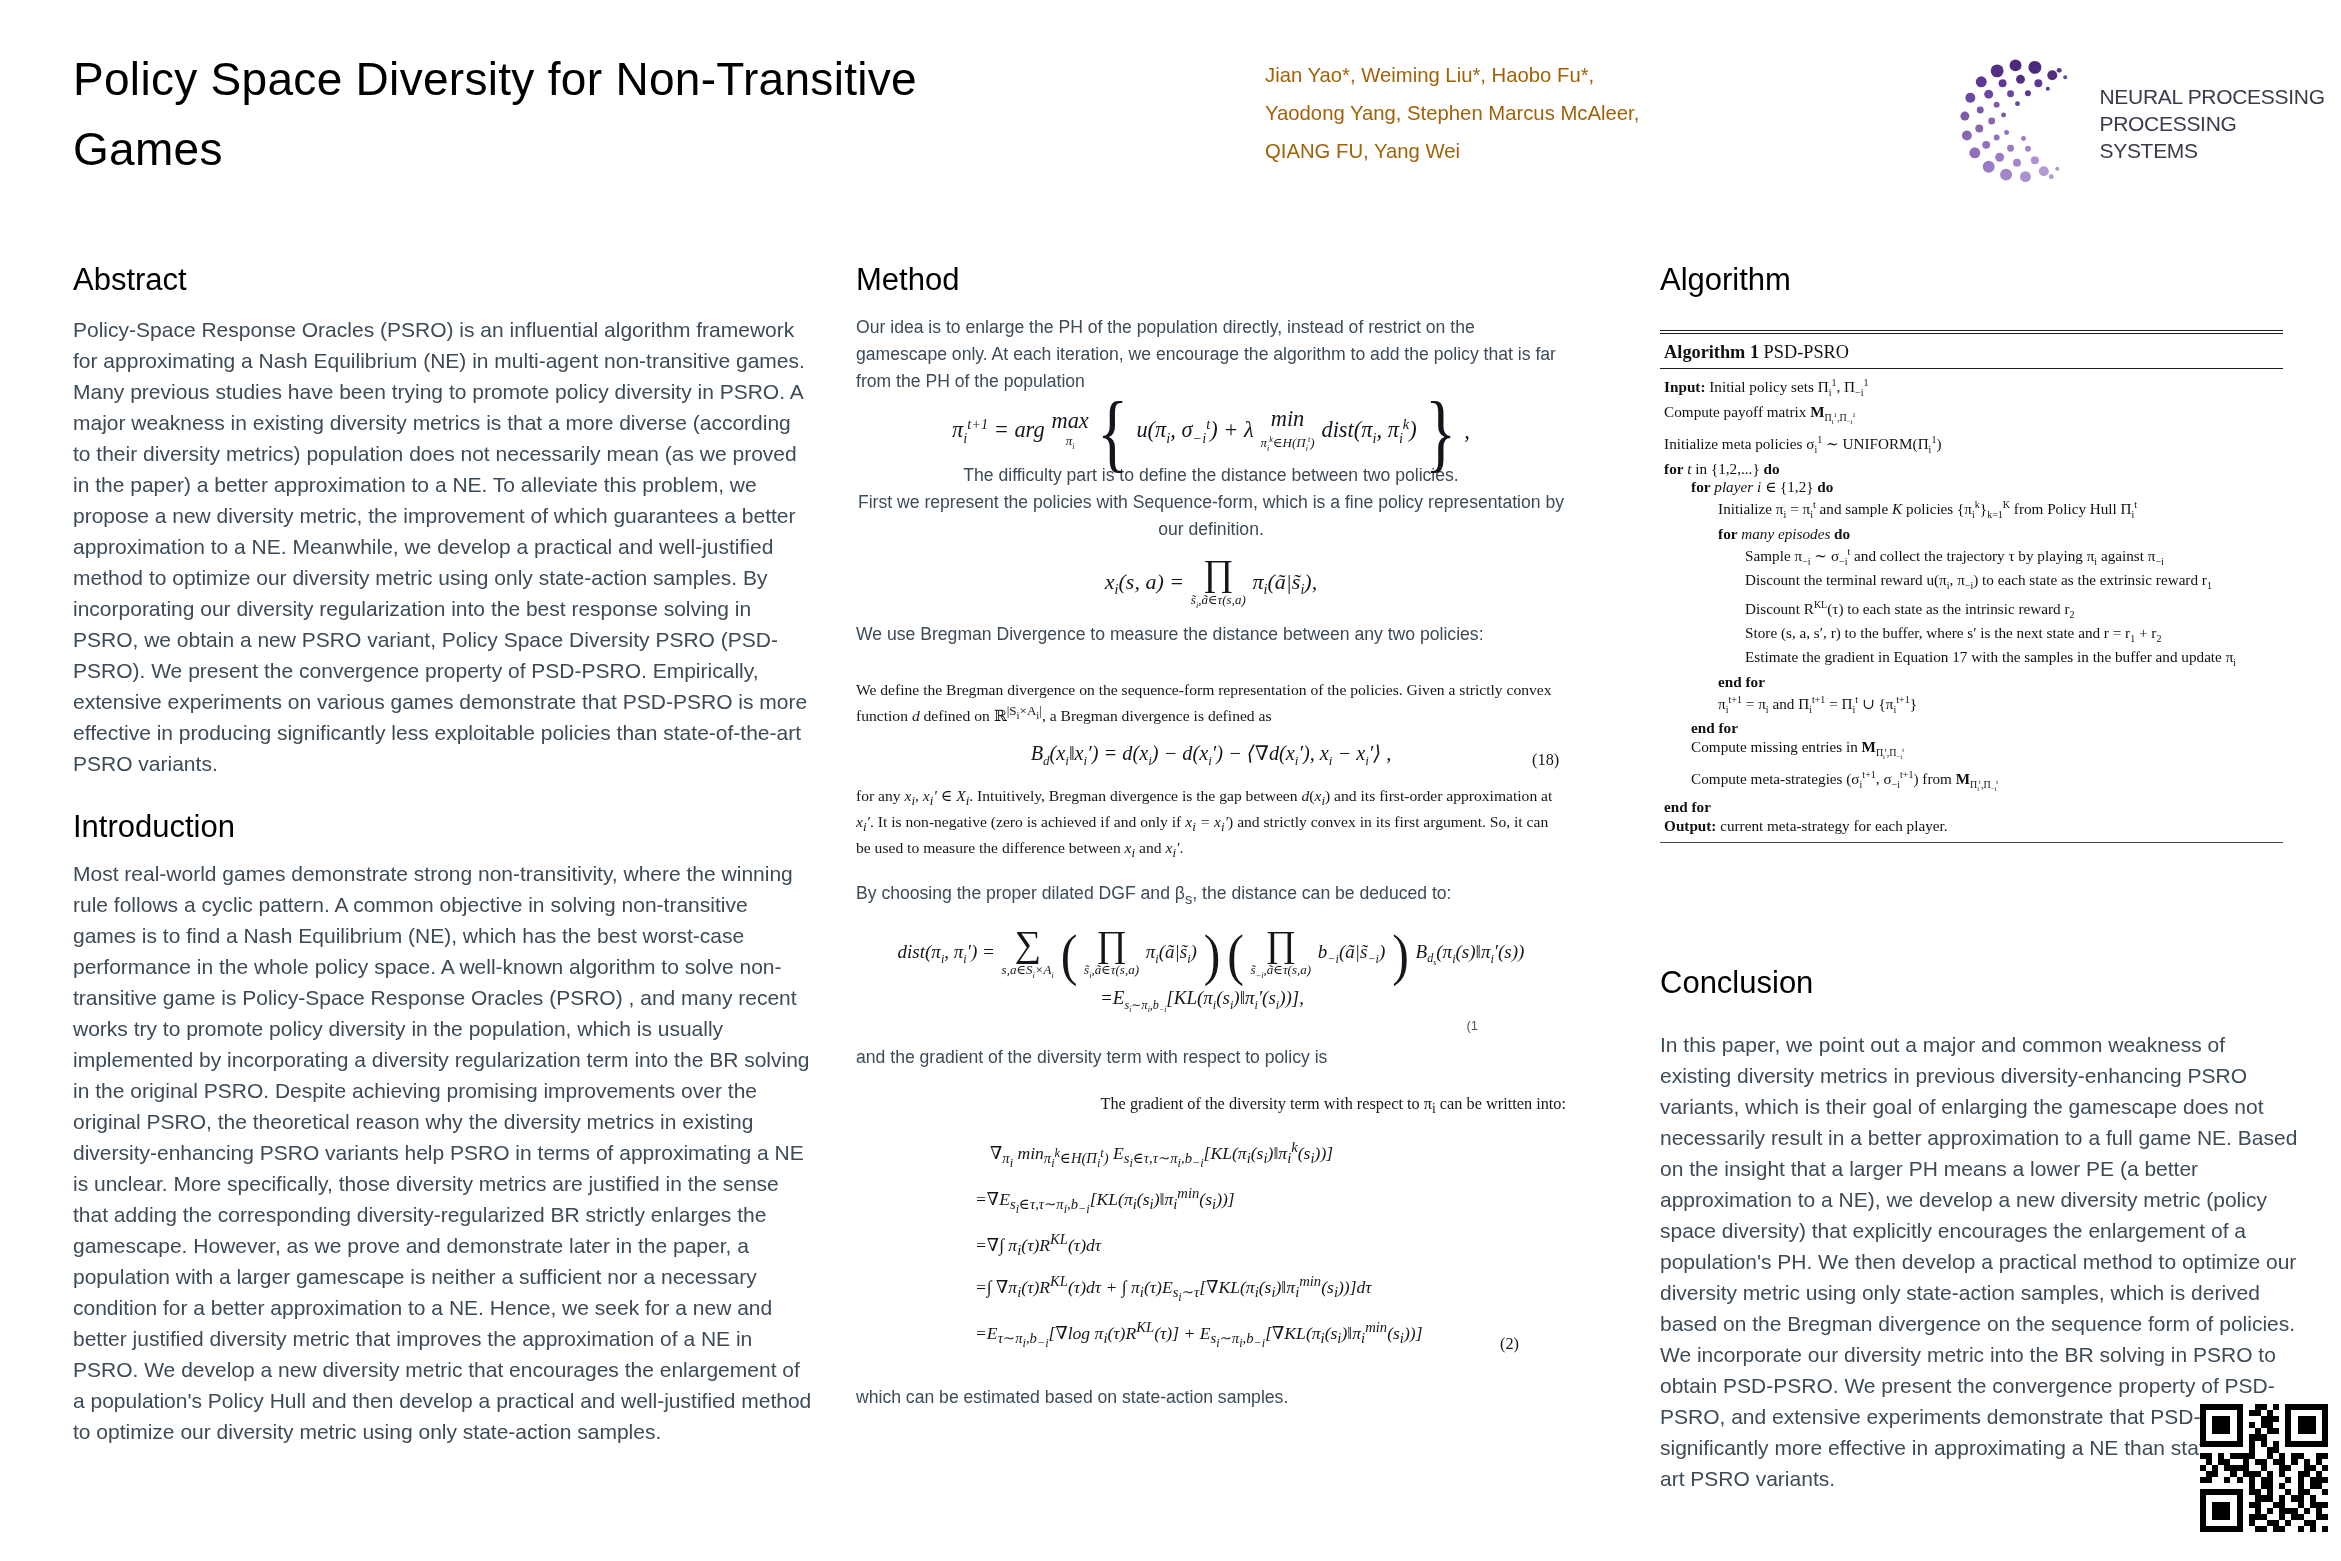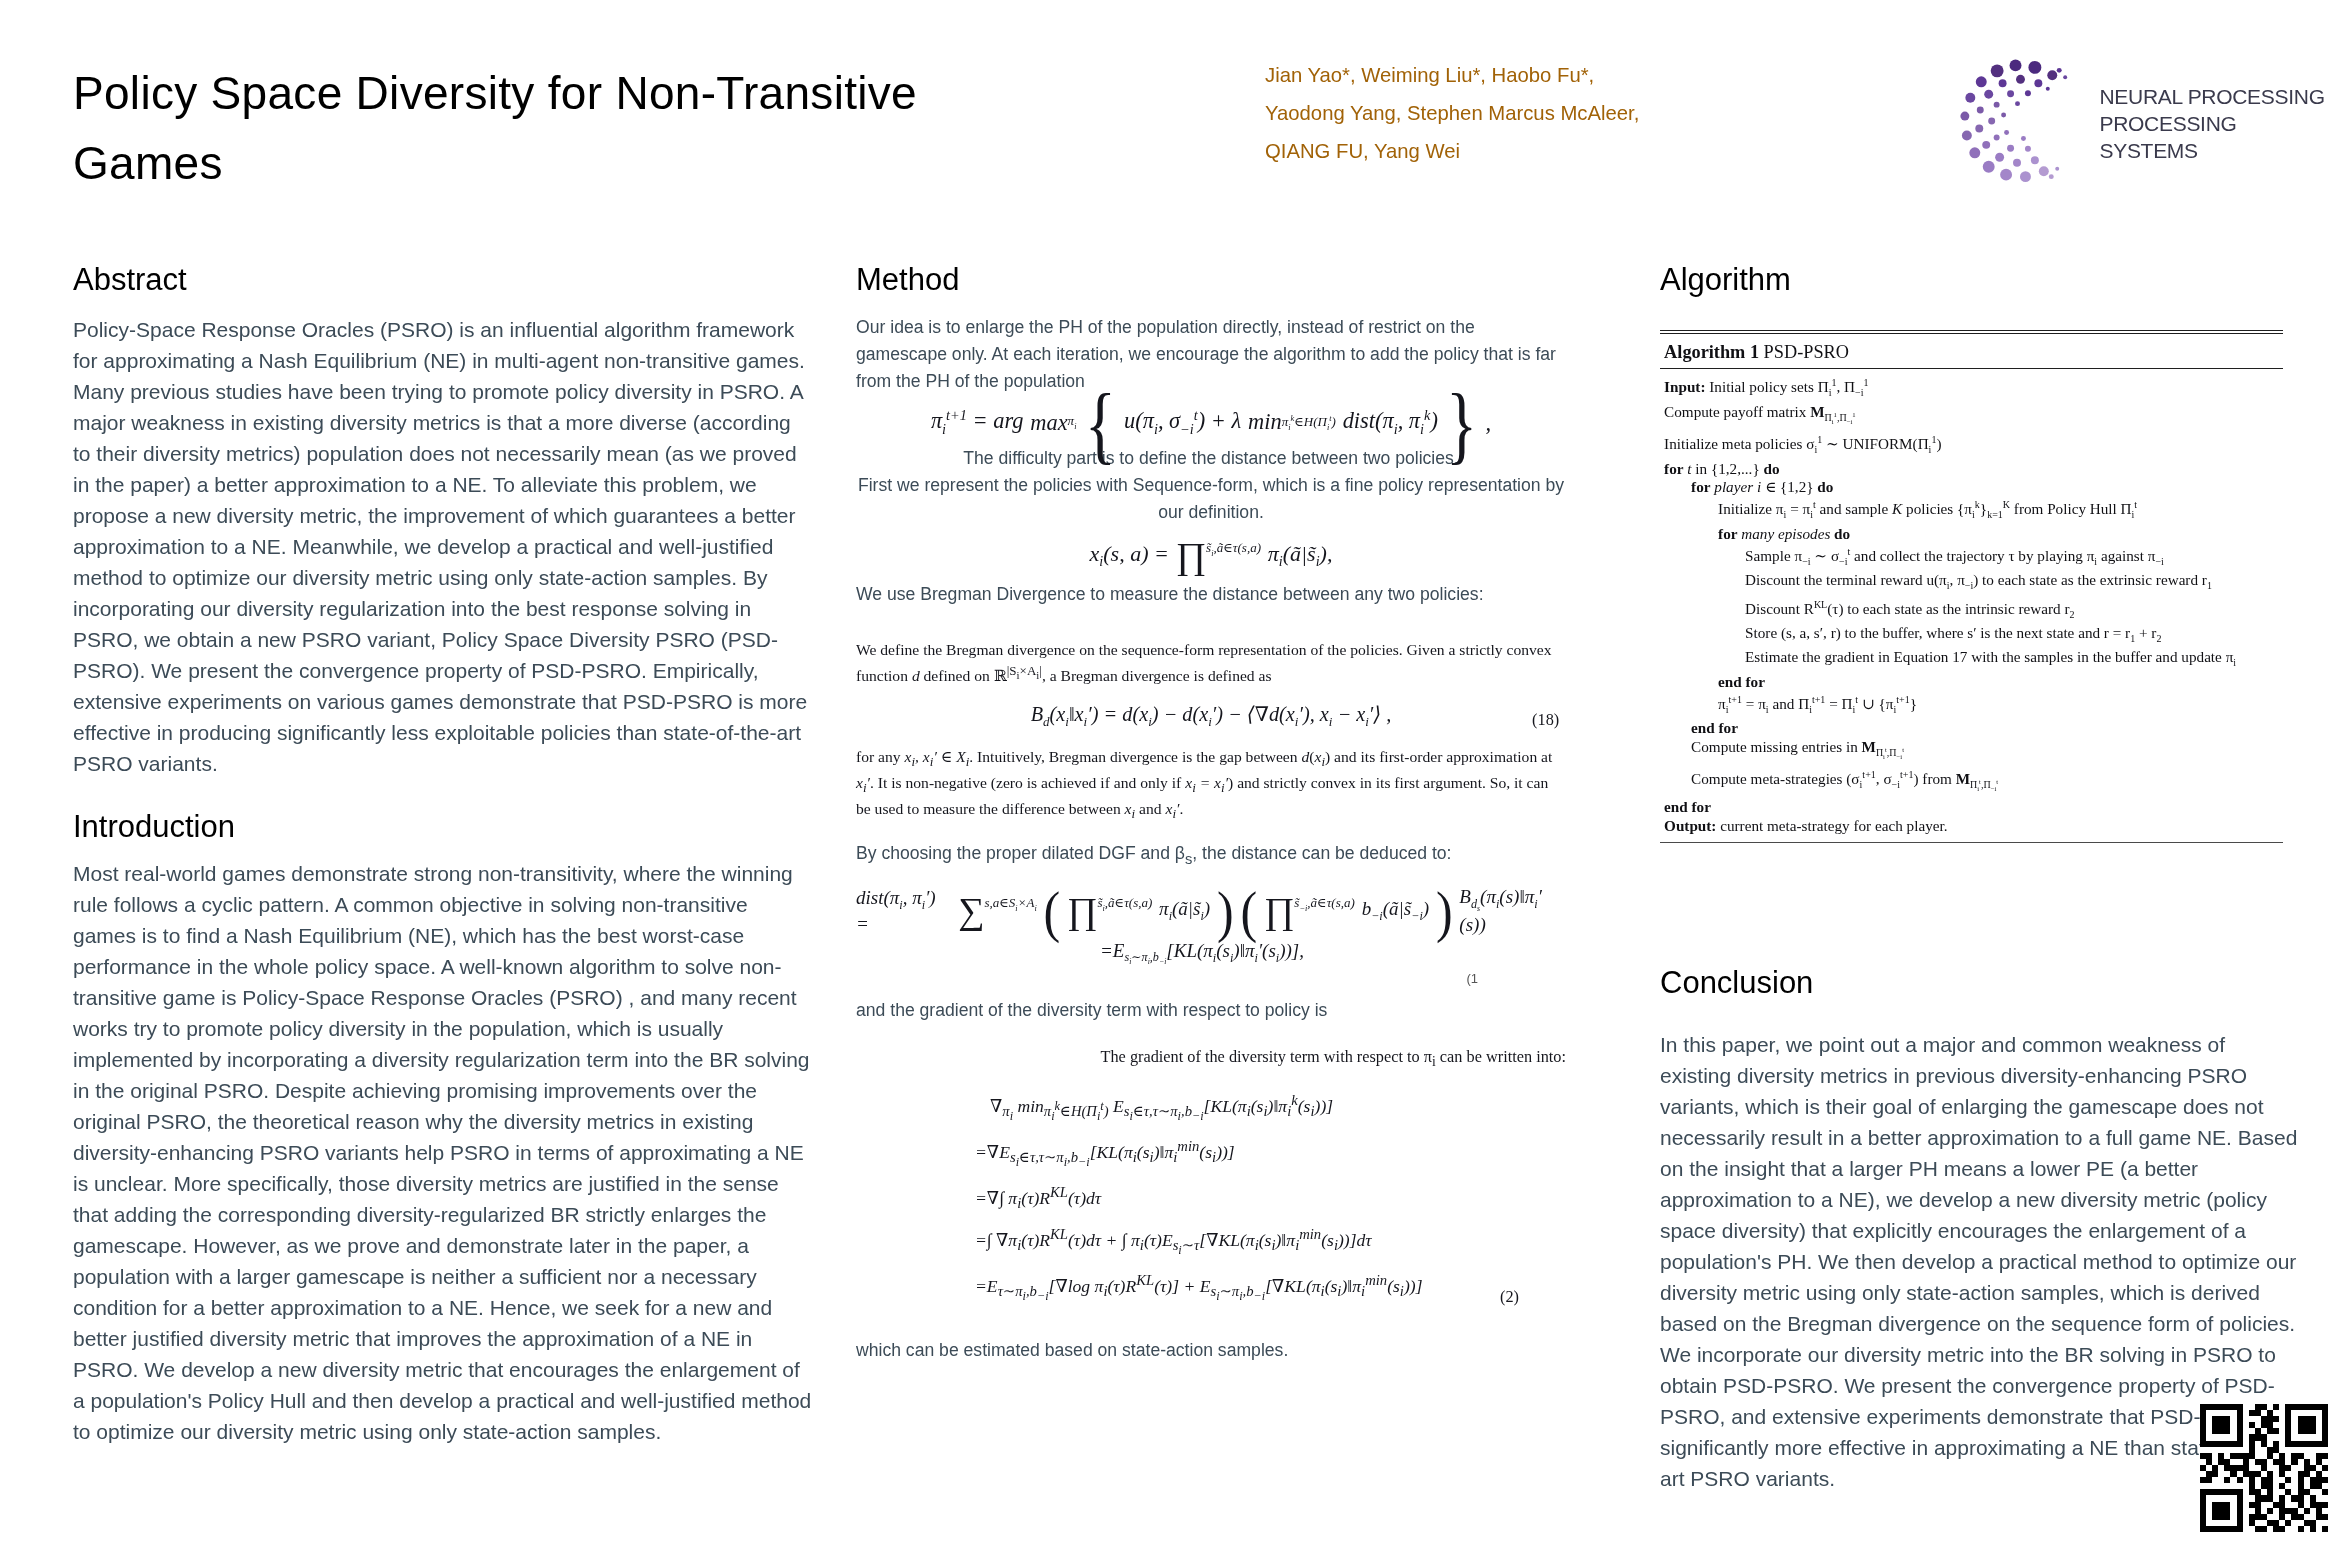--- a/index.html
+++ b/index.html
@@ -1,37 +1,37 @@
 <!DOCTYPE html>
 <html style="font-size:11px"><head>
 <meta charset="utf-8">
 <title>Poster</title>
 <style>
   html,body{margin:0;padding:0;background:#ffffff;}
   body{width:2342px;height:1561px;position:relative;font-family:"Liberation Sans","DejaVu Sans",sans-serif;color:#3c4b57;overflow:hidden;}
-  .title{position:absolute;left:73px;top:58px;width:989px;font-size:46px;line-height:70px;color:#000;font-weight:400;letter-spacing:0.3px;}
+  .title{position:absolute;left:73px;top:44px;width:989px;font-size:46px;line-height:70px;color:#000;font-weight:400;letter-spacing:0.3px;}
   .authors{position:absolute;left:1265px;top:56px;width:420px;font-size:20.3px;line-height:38px;color:#a16207;}
   .logo{position:absolute;left:1946px;top:28.5px;width:393px;height:190px;display:flex;align-items:center;gap:9.5px;}
   .logo-text{font-size:21px;line-height:27px;color:#3a3a4c;letter-spacing:-0.3px;}
   .col{position:absolute;top:261px;}
   .col1{left:73px;width:739px;}
   .col2{left:856px;width:710px;}
   .col3{left:1660px;width:640px;}
   h2{font-size:31px;line-height:38px;margin:0;color:#000;font-weight:400;}
   .body-lg{font-size:21px;line-height:31px;margin-top:15px;}
   .body-md{font-size:17.6px;line-height:27px;margin-top:15px;}
   .tight{margin-top:0;text-align:center;}
   .serifblock{font-family:"Liberation Serif","DejaVu Serif",serif;color:#15161d;}
   .breg{font-size:15.6px;line-height:21px;margin-top:31px;}
   .breg i{font-style:italic;}
   .eqrow{display:flex;align-items:center;justify-content:center;gap:6.8px;font-family:"Liberation Serif","DejaVu Serif",serif;font-style:italic;color:#15161d;}
   .eqrow sub,.eqrow sup,.mathline sub,.mathline sup{font-size:64%;}
   .eq-argmax{font-size:22.4px;margin:12.2px 0 6.8px 0;}
   .eq-seq{font-size:22px;margin:12.2px 0 8.1px 0;}
-  .mstack{display:inline-flex;flex-direction:row;align-items:flex-start;vertical-align:middle;}
+  .mstack{display:inline-flex;flex-direction:column;align-items:center;vertical-align:middle;}
   .mstack .mop{font-size:37px;line-height:35px;font-style:normal;}
   .mstack .munder{font-size:13px;line-height:15px;margin-top:1.4px;}
   .mstack .mtop{font-size:22.4px;line-height:23px;}
   .bigbrace{font-size:65px;font-weight:200;transform:scaleY(1.35);line-height:0;font-style:normal;padding:0 1.4px;}
   .bigparen{font-size:50px;font-weight:200;transform:scaleY(1.15);line-height:0;font-style:normal;}
   .eq-dist{font-size:19px;margin-top:13.6px;position:relative;}
   .eq-dist .line2{justify-content:flex-start;padding-left:244px;margin-top:4.1px;font-size:19px;}
   .eqnum{font-style:normal;font-size:16.3px;color:#15161d;}
   .eqnum-frag{position:absolute;right:88px;bottom:-19px;font-size:13px;color:#555;font-style:normal;}
   .breg-eq{font-size:20.3px;margin:17.6px 0 13.6px 0;position:relative;}

